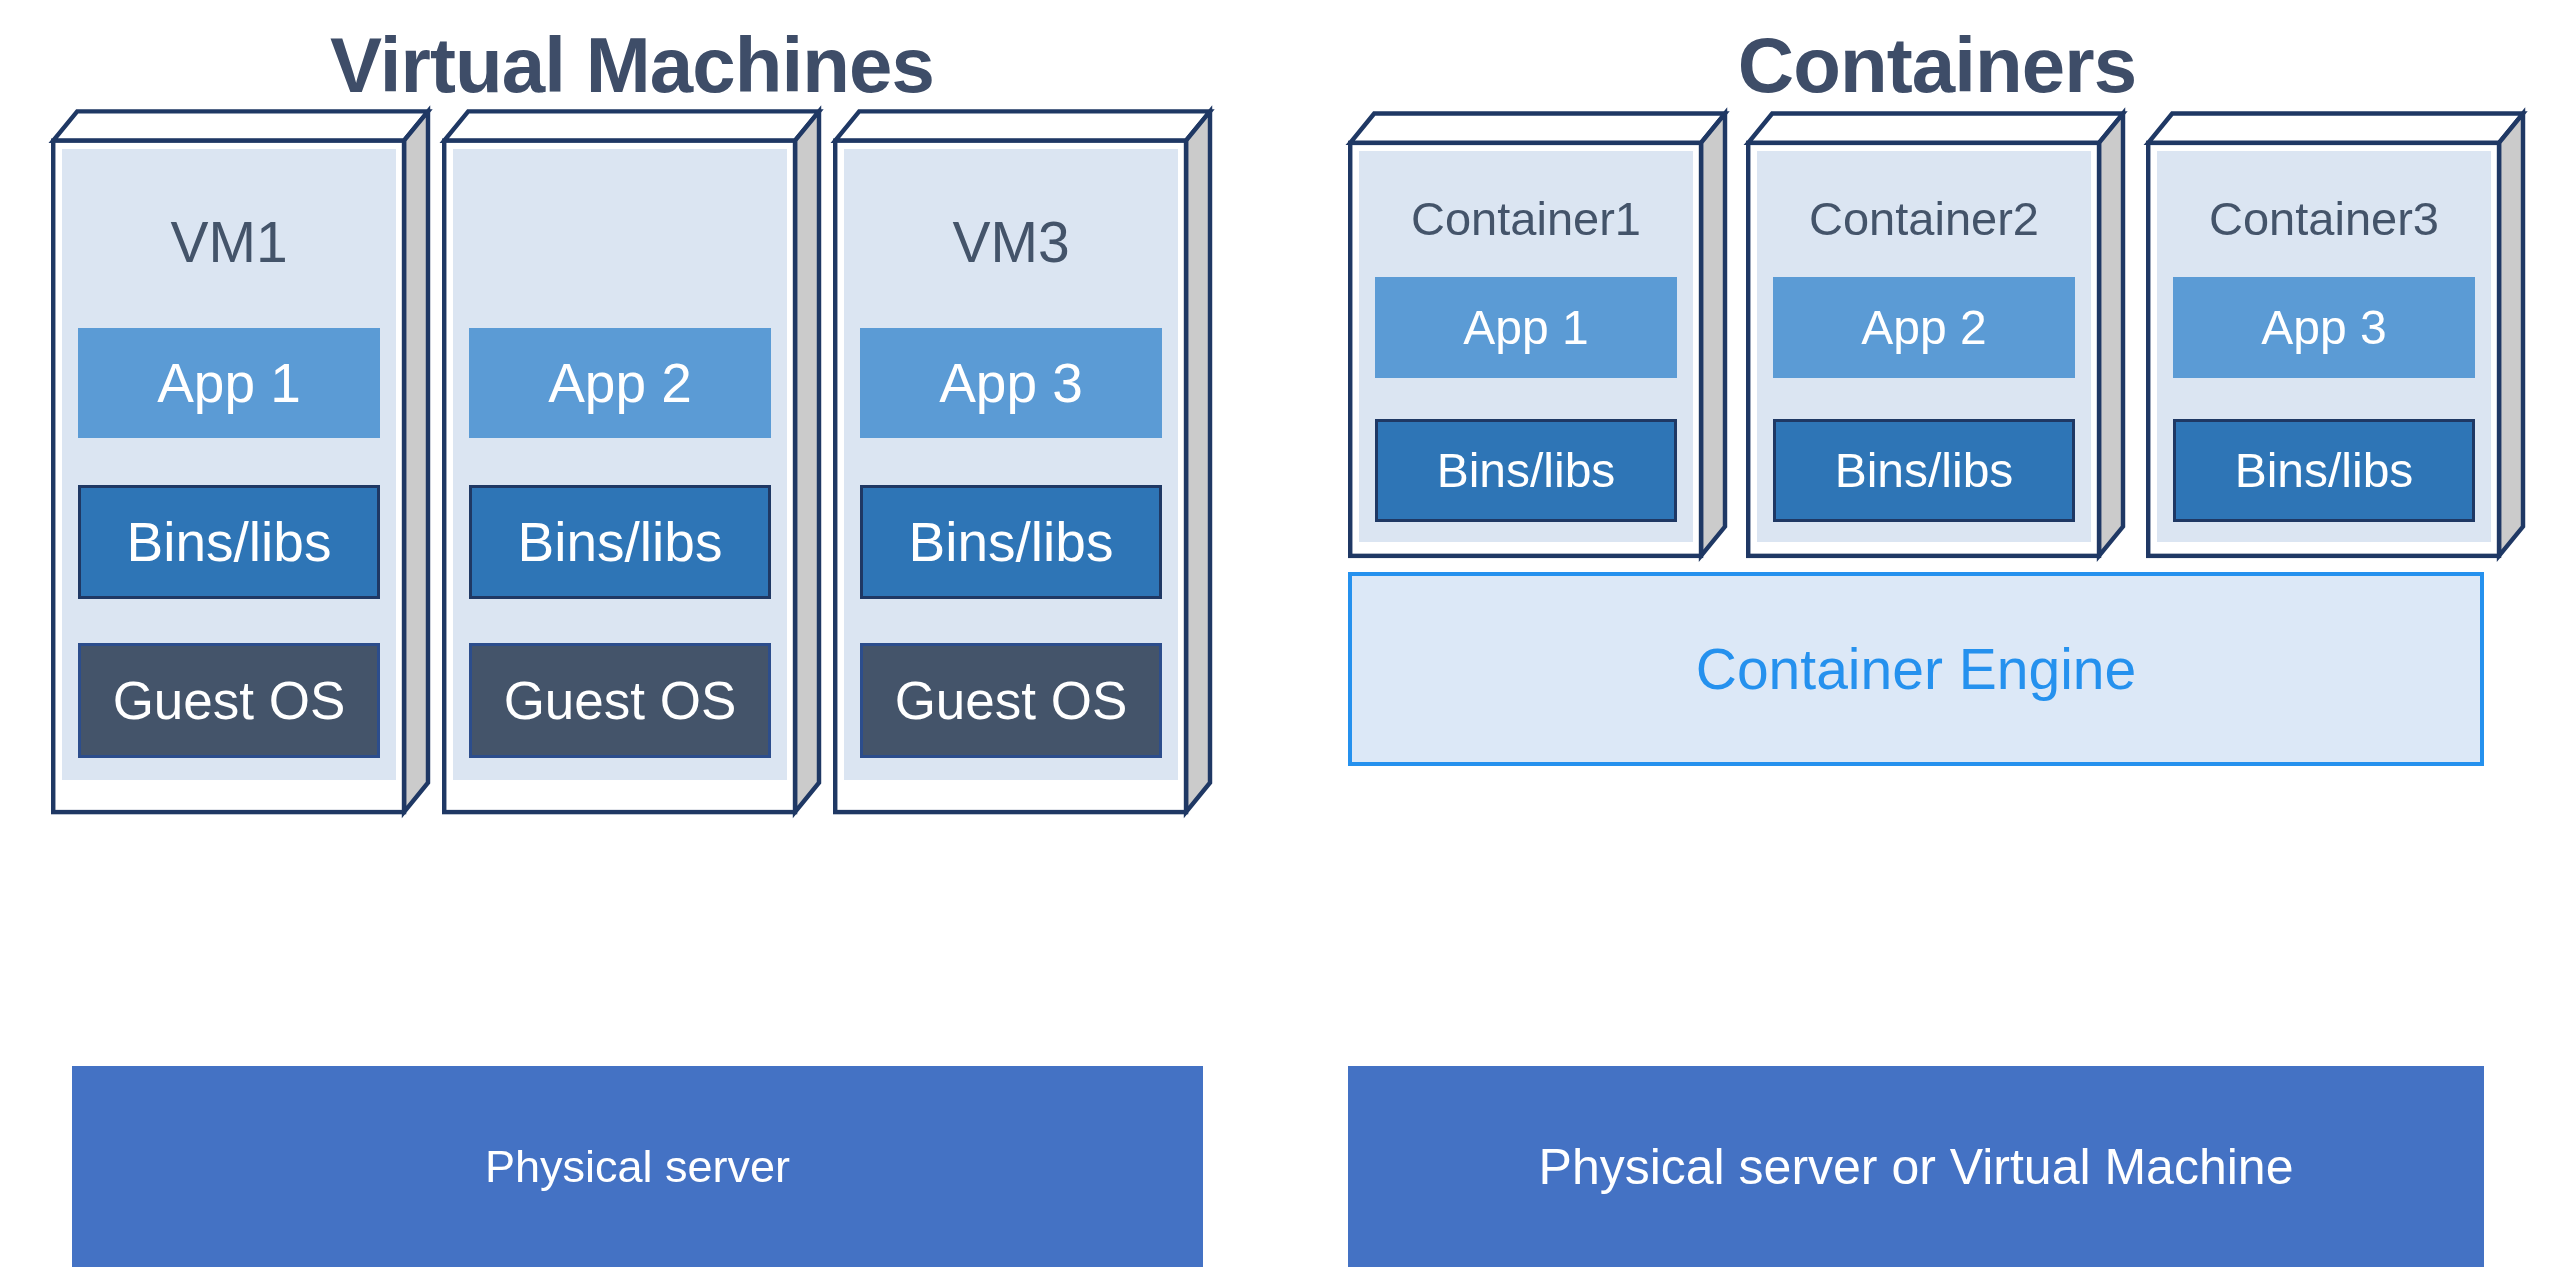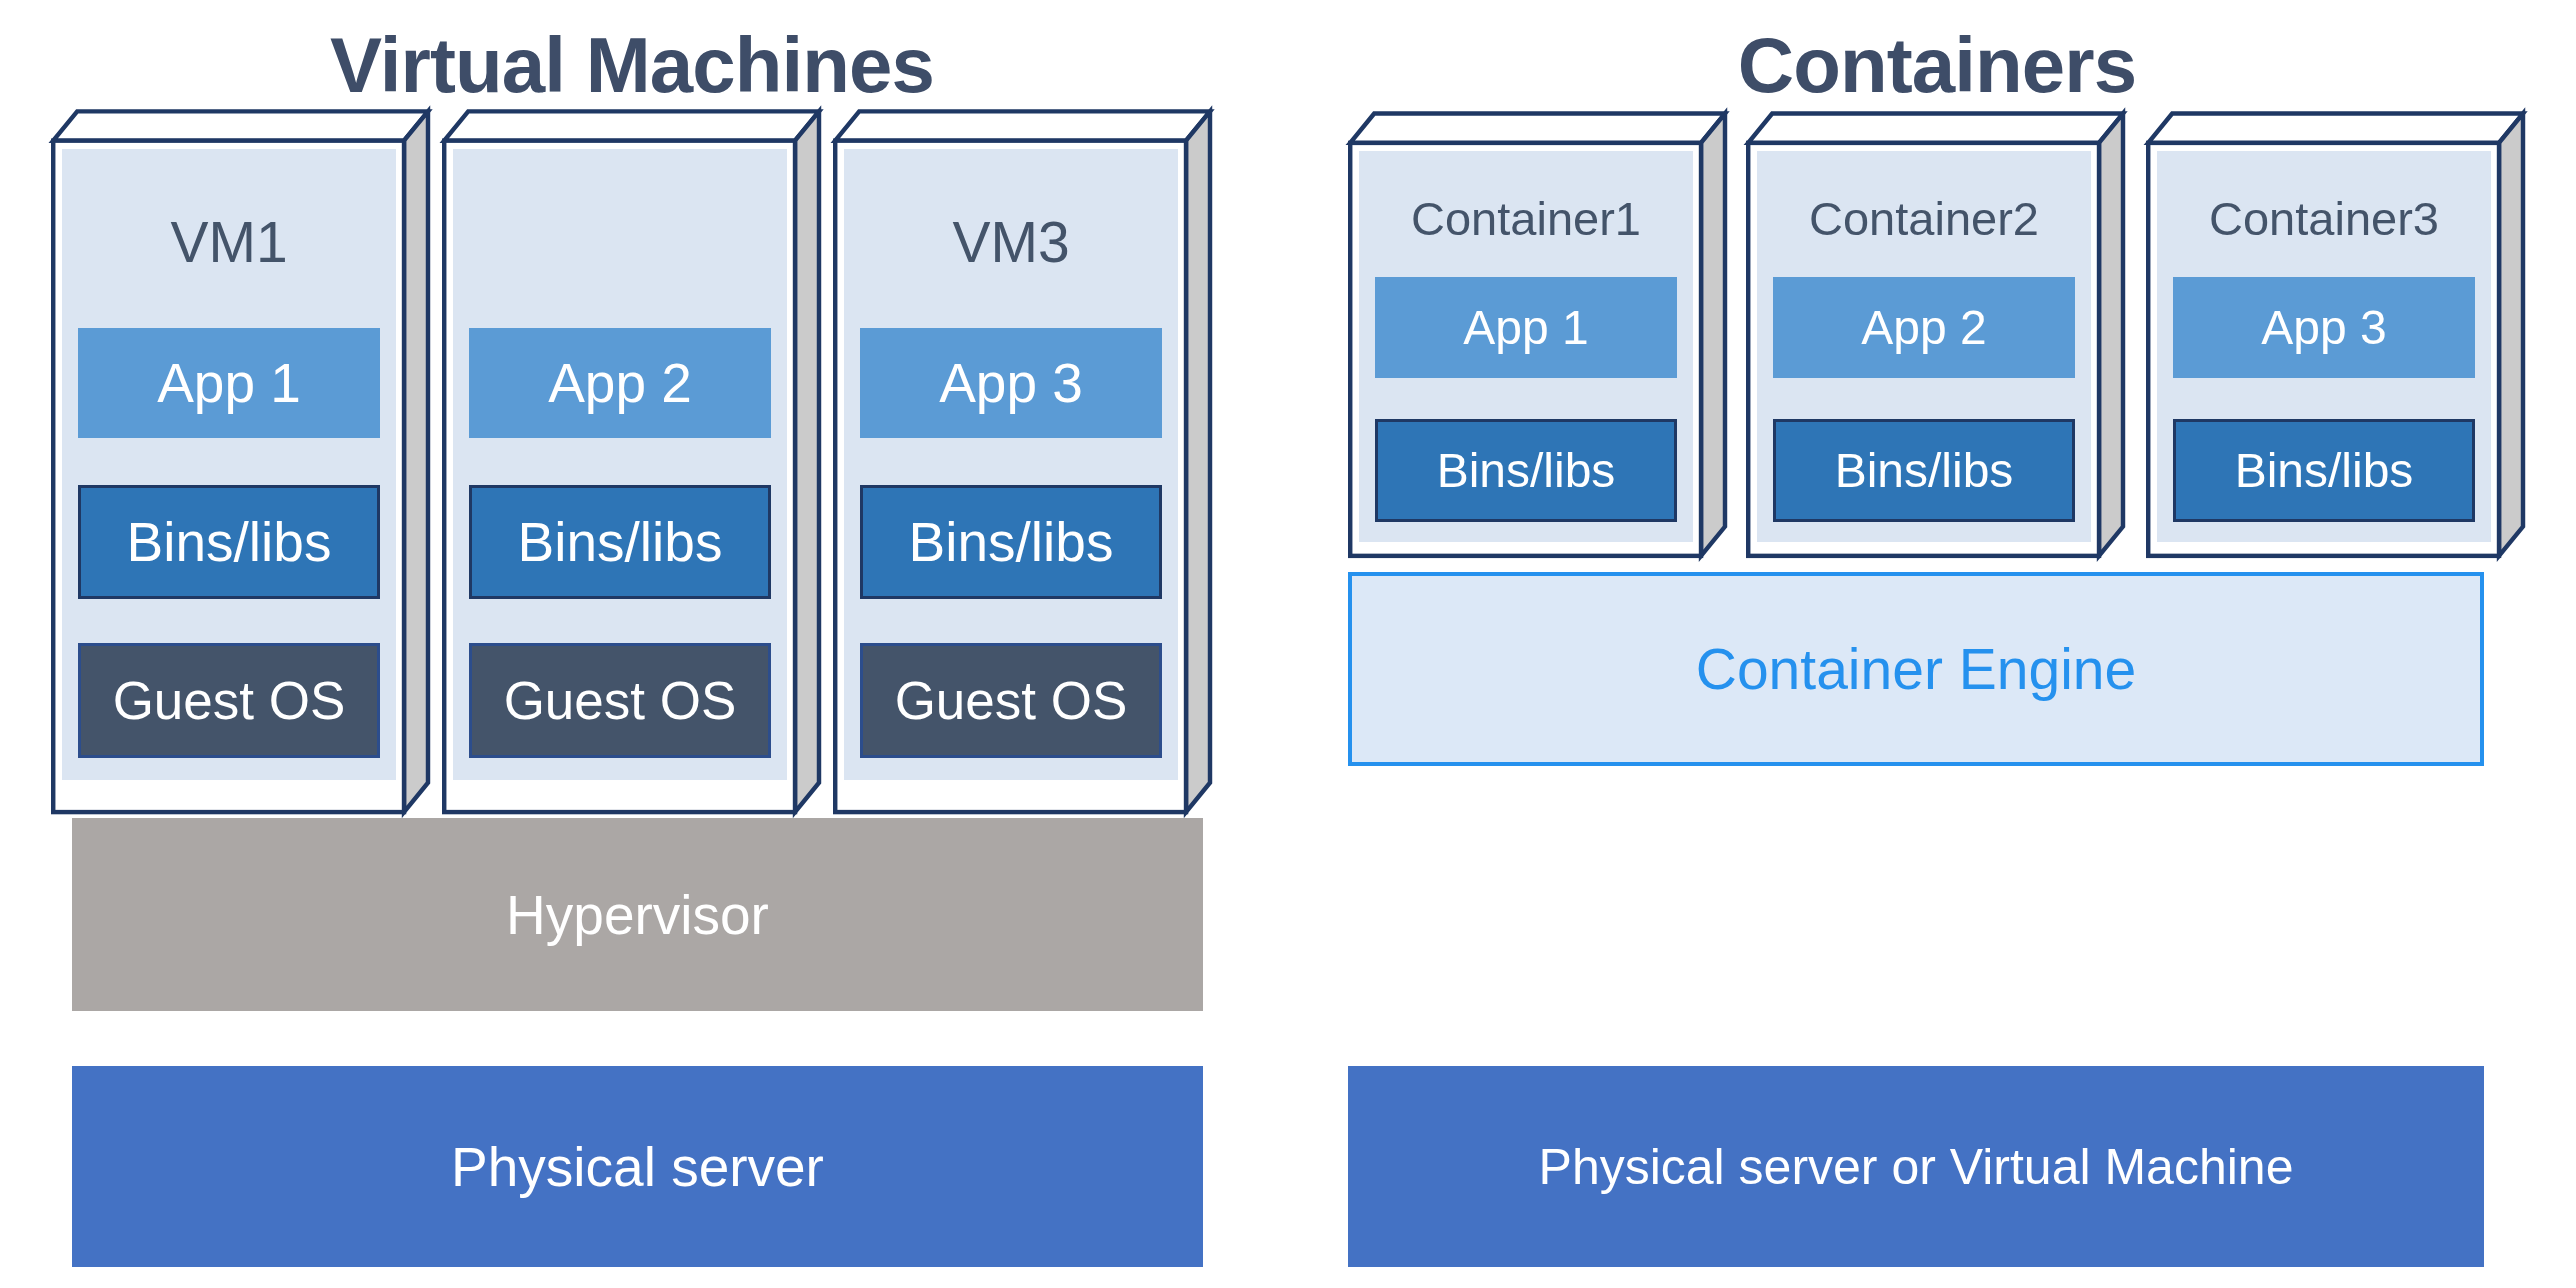--- a/index.html
+++ b/index.html
@@ -51,21 +51,21 @@
   .ct .chip.app  {top:137px;height:101px;background:var(--app-blue);font-size:48px;}
   .ct .chip.bins {top:279px;height:103px;background:var(--bins-blue);border:3.6px solid var(--outline-navy);font-size:48px;}
 
   
   .bar{
     position:absolute;box-sizing:border-box;
     display:flex;align-items:center;justify-content:center;
     color:#ffffff;white-space:nowrap;
   }
   .hypervisor-bar{left:72px;top:818px;width:1131px;height:193px;background:var(--hypervisor-gray);font-size:55px;}
-  .physical-left-bar{left:72px;top:1066px;width:1131px;height:201px;background:var(--server-blue);font-size:55px;}
+  .physical-left-bar{left:72px;top:1066px;width:1131px;height:201px;background:var(--server-blue);font-size:45px;}
   .engine-bar{
     left:1348px;top:572px;width:1136px;height:194px;
     background:var(--engine-fill);border:4.4px solid var(--engine-accent-blue);
     color:var(--engine-accent-blue);font-size:57px;
   }
   .hostos-bar{left:1348px;top:818px;width:1136px;height:193px;background:var(--os-slate);font-size:50px;}
   .physical-right-bar{left:1348px;top:1066px;width:1136px;height:201px;background:var(--server-blue);font-size:50px;}
 </style>
 </head>
 <body>
@@ -106,21 +106,20 @@
       <polygon class="side" points="397.5,35.5 424.5,2.5 424.5,758.5 397.5,791.5"></polygon>
       <rect class="face" x="2.5" y="35.5" width="395" height="756"></rect>
     </svg>
     <div class="panel"></div>
     <div class="boxlabel">VM3</div>
     <div class="chip app">App 3</div>
     <div class="chip bins">Bins/libs</div>
     <div class="chip guest">Guest OS</div>
   </div>
 
-  <div class="bar hypervisor-bar">Hypervisor</div>
   <div class="bar physical-left-bar">Physical server</div>
 
   <div class="box3d ct" style="left:1348px">
     <svg class="frame" width="381" height="451" viewBox="0 0 429 507">
       <polygon class="flap" points="2.5,35.5 29.5,2.5 424.5,2.5 397.5,35.5"></polygon>
       <polygon class="side" points="397.5,35.5 424.5,2.5 424.5,467.5 397.5,500.5"></polygon>
       <rect class="face" x="2.5" y="35.5" width="395" height="465"></rect>
     </svg>
     <div class="panel"></div>
     <div class="boxlabel">Container1</div>

